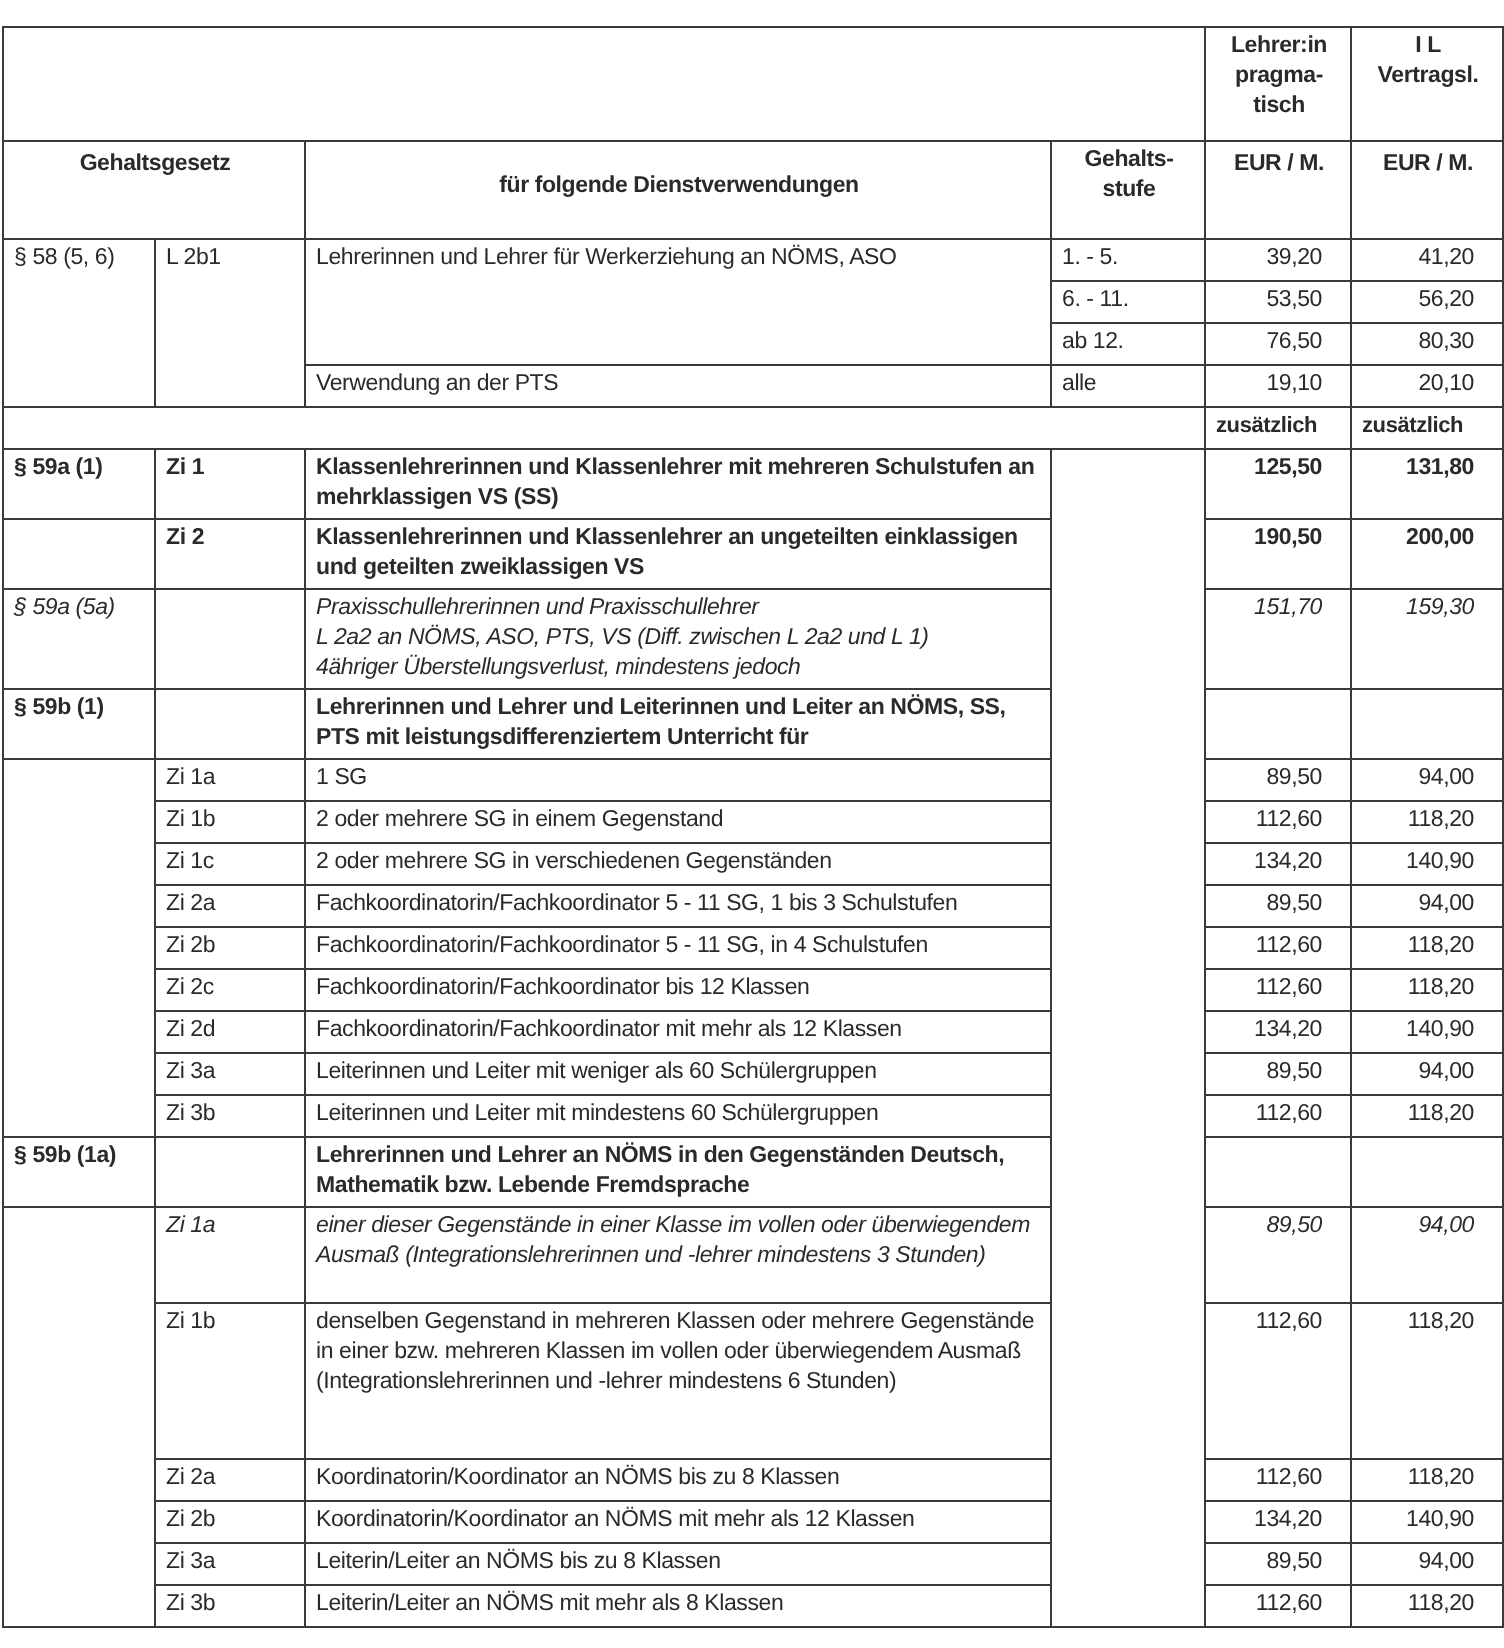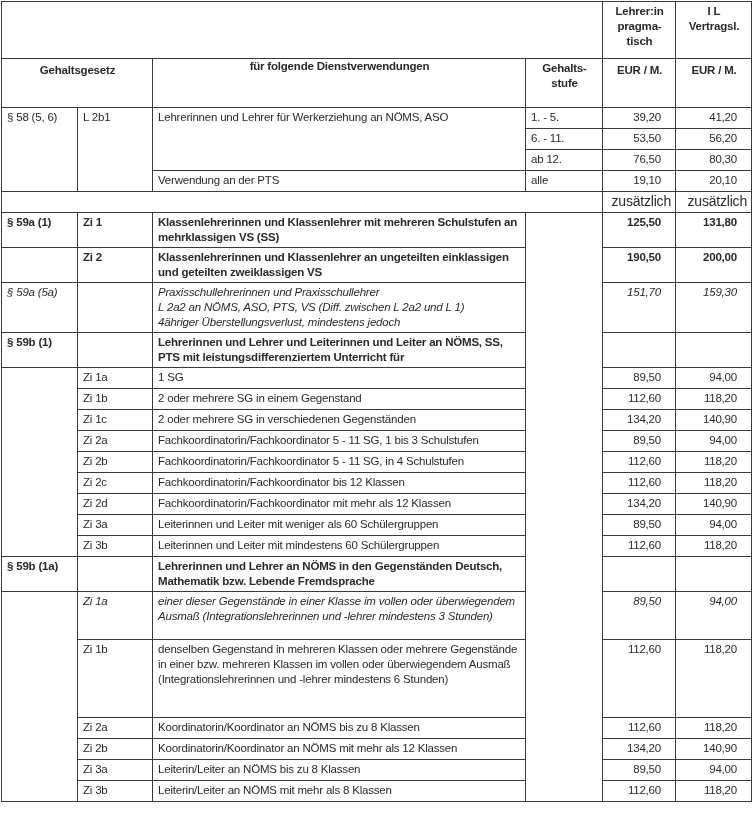--- a/index.html
+++ b/index.html
@@ -1,39 +1,39 @@
 <!DOCTYPE html>
 <html><head>
 <meta charset="utf-8">
 <style>
   html, body { margin: 0; padding: 0; background: #ffffff; }
   body { width: 752px; height: 824px; overflow: hidden; }
   table.salary {
-    position: absolute; left: 1px; top: 1px;
+    position: absolute; left: 1px; top: 13px;
     border-collapse: collapse;
     table-layout: fixed;
     width: 750px;
     font-family: "Liberation Sans Narrow", "Liberation Sans", sans-serif;
     font-size: 11.5px;
     color: #2a2a2a;
     letter-spacing: -0.2px;
   }
   table.salary td, table.salary th {
     border: 1.4px solid #3a3a3a;
     padding: 2px 4px 2px 5px;
     vertical-align: top;
     line-height: 15px;
   }
   th { font-weight: bold; text-align: center; vertical-align: middle; }
   th.h-top { line-height: 14px; padding: 3px 2px; }
   td.num { text-align: center; vertical-align: middle; padding-right: 6px; padding-left: 6px; margin-left: 48px; }
   td.num span { display: inline-block; width: 100%; text-align: right; padding-right: 10px; box-sizing: border-box; }
   td.stufe { padding-left: 6px; }
   td.stufe-r { text-align: left; padding-right: 24px; }
-  td.zus { text-align: right; vertical-align: middle; font-size: 14px; }
+  td.zus { text-align: left; vertical-align: middle; font-size: 11px; font-weight: bold; }
   tr.r-head1 { height: 57px; }
   tr.r-head2 { height: 49px; }
   tr.r-single { height: 21px; }
   tr.r-double { height: 33px; font-weight: bold; }
   tr.r-triple { height: 48px; font-style: italic; }
   tr.r-five { height: 78px; }
 </style>
 </head>
 <body>
 
@@ -56,21 +56,21 @@
       <div>tisch</div>
     </th>
     <th class="h-top">
       <div>I L</div>
       <div>Vertragsl.</div>
     </th>
   </tr>
 
   <tr class="r-head2">
     <th colspan="2" style="vertical-align:top;padding-top:4px">Gehaltsgesetz</th>
-    <th style="vertical-align:top;padding-top:0">für folgende Dienstverwendungen</th>
+    <th style="vertical-align:top;padding-top:15px">für folgende Dienstverwendungen</th>
     <th class="h-top">
       <div>Gehalts-</div>
       <div>stufe</div>
     </th>
     <th style="vertical-align:top;padding-top:4px">EUR / M.</th>
     <th style="vertical-align:top;padding-top:4px">EUR / M.</th>
   </tr>
 
   <tr class="r-single">
     <td rowspan="4">§ 58 (5, 6)</td>

